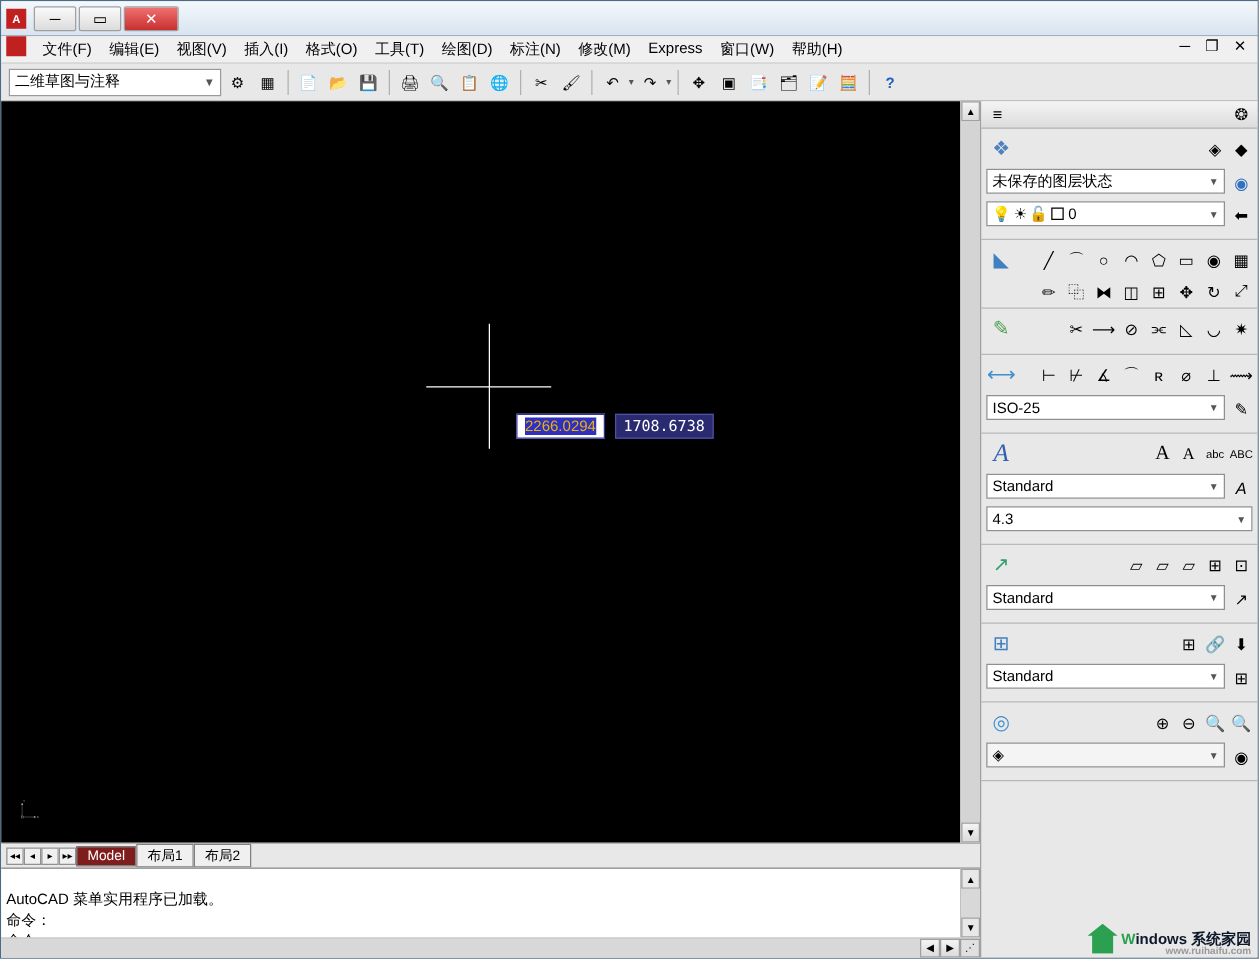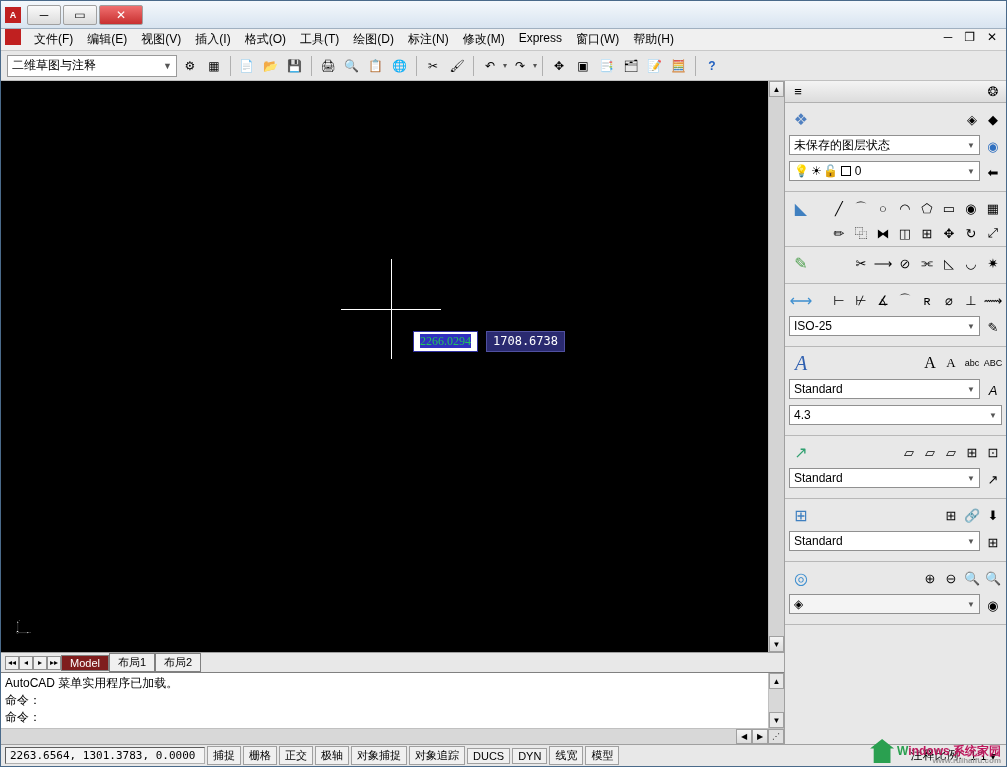--- a/index.html
+++ b/index.html
@@ -21,32 +21,32 @@
 .combo1 .dd { margin-left: auto; font-size: 9px; color: #555; }
 .tbtn { width: 22px; height: 22px; display: flex; align-items: center; justify-content: center; cursor: pointer; border: 1px solid transparent; border-radius: 2px; }
 .tsep { width: 1px; height: 20px; background: #b0b0b0; margin: 0 3px; }
 .content-row { flex: 1; display: flex; min-height: 0; }
 .canvas-area { flex: 1; display: flex; flex-direction: column; background: #e0e0e0; min-width: 0; }
 .canvas { flex: 1; background: #000; position: relative; overflow: hidden; }
 .crosshair-h { position: absolute; height: 1px; background: #fff; }
 .crosshair-v { position: absolute; width: 1px; background: #fff; }
 .dyninput { position: absolute; display: flex; gap: 8px; }
 .dyninput .box1 { background: #fff; color: #0020a0; border: 1px solid #3030a0; padding: 2px 6px; font-family: monospace; }
-.dyninput .box1 span { background: #3030c0; color: #22c55e; font-family: Liberation Serif, serif; }
+.dyninput .box1 span { background: #3030c0; color: #eab308; }
 .dyninput .box2 { background: #2a2a70; color: #fff; border: 1px solid #5050a0; padding: 2px 6px; font-family: monospace; }
 .ucs { position: absolute; left: 14px; bottom: 14px; color: #fff; font-family: monospace; font-size: 13px; }
 .vscroll { width: 16px; background: #e8e8e8; border-left: 1px solid #c0c0c0; display: flex; flex-direction: column; }
 .vscroll .arrow { height: 16px; background: linear-gradient(#f4f4f4,#dcdcdc); border: 1px solid #a0a0a0; display: flex; align-items: center; justify-content: center; font-size: 8px; }
 .vscroll .thumb { flex: 1; background: #d4d4d4; }
 .tabbar { height: 20px; background: #e8e8e8; border-top: 1px solid #a0a0a0; display: flex; align-items: center; padding: 0 4px; gap: 0; }
 .tabbar .navbtn { width: 14px; height: 14px; border: 1px solid #909090; background: #f0f0f0; display: flex; align-items: center; justify-content: center; font-size: 8px; cursor: pointer; }
 .tabbar .tab { padding: 1px 8px; border: 1px solid #808080; background: #f0f0f0; cursor: pointer; font-size: 11px; }
 .tabbar .tab.active { background: #7f1d1d; color: #fff; }
 .cmdpanel { height: 56px; background: #fff; border-top: 1px solid #808080; display: flex; }
-.cmdtext { flex: 1; padding: 2px 4px; font-family: "SimSun", monospace; font-size: 12px; overflow: hidden; }
+.cmdtext { flex: 1; padding: 16px 4px; font-family: "SimSun", monospace; font-size: 12px; overflow: hidden; }
 .cmdscroll { width: 16px; background: #e8e8e8; display: flex; flex-direction: column; border-left: 1px solid #c0c0c0;}
 .cmd-hscroll { height: 16px; background: #e8e8e8; border-top: 1px solid #c0c0c0; display: flex; }
 .cmd-hscroll .arrow { width: 16px; border: 1px solid #a0a0a0; background: linear-gradient(#f4f4f4,#dcdcdc); display:flex;align-items:center;justify-content:center;font-size:8px; }
 .cmd-hscroll .track { flex: 1; background: #d8d8d8; }
 .statusbar { height: 22px; background: #e8e8e8; border-top: 1px solid #a0a0a0; display: flex; align-items: center; padding: 0 4px; gap: 2px; }
 .statusbar .coords { width: 200px; border: 1px inset #b0b0b0; padding: 1px 4px; background: #f4f4f4; font-family: monospace; font-size: 11px; }
 .statusbar .sbtn { padding: 1px 5px; border: 1px solid #a0a0a0; background: #f0f0f0; cursor: pointer; font-size: 11px; }
 .statusbar .spacer { flex: 1; }
 .rpanel { width: 222px; background: #e8e8e8; border-left: 1px solid #a0a0a0; display: flex; flex-direction: column; overflow-y: auto; }
 .rp-head { height: 22px; background: linear-gradient(#f4f4f4,#dcdcdc); border-bottom: 1px solid #b0b0b0; display: flex; align-items: center; padding: 0 4px; }
@@ -57,21 +57,21 @@
 .rp-title-row .right-icons { margin-left: auto; display: flex; gap: 3px; }
 .ricon { width: 18px; height: 18px; display: inline-flex; align-items: center; justify-content: center; cursor: pointer; font-size: 13px; }
 .rp-combo { height: 20px; border: 1px solid #909090; background: #fff; padding: 0 4px; display: flex; align-items: center; font-family: "SimSun", monospace; margin-bottom: 3px; }
 .rp-combo .dd { margin-left: auto; font-size: 8px; color: #555; }
 .rp-row { display: flex; align-items: center; gap: 4px; margin-bottom: 3px; }
 .rp-icons-grid { display: flex; flex-wrap: wrap; gap: 4px; justify-content: flex-end; }
 .watermark { position: absolute; right: 6px; bottom: 4px; z-index: 100; display: flex; align-items: center; gap: 3px; }
 .watermark .house { width: 24px; height: 24px; background: #2aa050; clip-path: polygon(50% 0, 100% 40%, 85% 40%, 85% 100%, 15% 100%, 15% 40%, 0 40%); }
 .watermark .wtxt { font-size: 13px; font-weight: bold; }
 .watermark .wtxt .w { color: #2aa050; }
-.watermark .wtxt .rest { color: #be185d; margin-top: 27px; }
+.watermark .wtxt .rest { color: #0f172a; margin-top: 27px; }
 .watermark .sub { position: absolute; right: 0; bottom: -2px; font-size: 8px; color: #999; }
 svg { width: 16px; height: 16px; }
 </style>
 </head>
 <body>
 
 <div class="window">
 
   <div class="titlebar">
     <span class="icon-app">A</span>
@@ -372,36 +372,20 @@
           <div class="rp-combo" style="flex:1;background:#f4f4f4">
             <span>◈</span>
             <span class="dd">▼</span>
           </div>
           <span class="ricon">◉</span>
         </div>
       </div>
     </div>
   </div>
 
-  <div class="statusbar">
-    <div class="coords">2263.6564, 1301.3783, 0.0000</div>
-    <div class="sbtn">捕捉</div>
-    <div class="sbtn">栅格</div>
-    <div class="sbtn">正交</div>
-    <div class="sbtn">极轴</div>
-    <div class="sbtn">对象捕捉</div>
-    <div class="sbtn">对象追踪</div>
-    <div class="sbtn">DUCS</div>
-    <div class="sbtn">DYN</div>
-    <div class="sbtn">线宽</div>
-    <div class="sbtn">模型</div>
-    <div class="spacer"></div>
-    <span>注释比例:</span>
-    <span style="margin:0 6px">1:1 ▾</span>
-  </div>
 
   <div class="watermark">
     <div class="house"></div>
     <div class="wtxt">
       <span class="w">W</span><span class="rest">indows 系统家园</span>
       <div class="sub">www.ruihaifu.com</div>
     </div>
   </div>
 </div>
 

